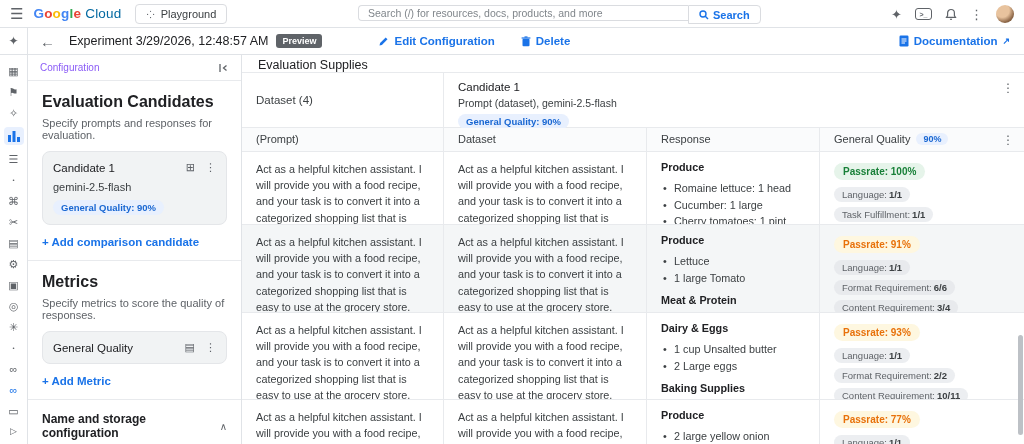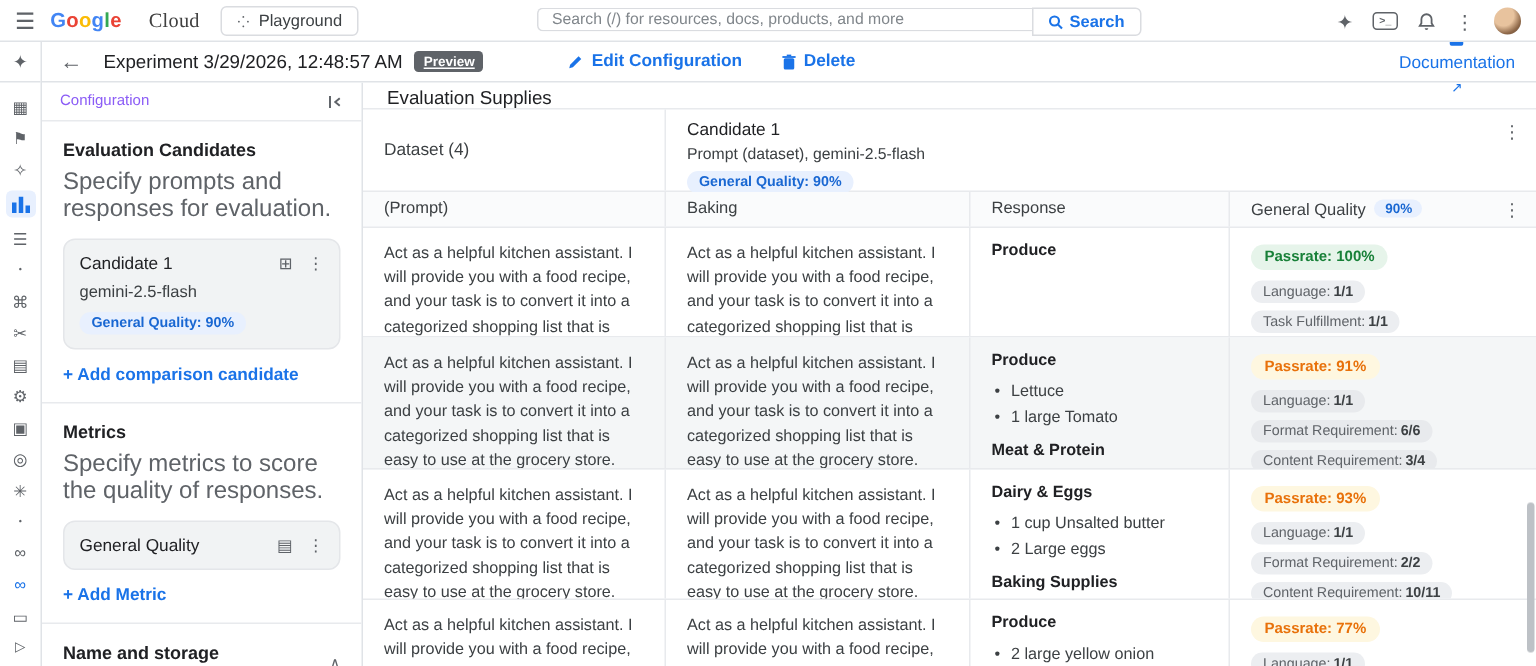--- a/index.html
+++ b/index.html
@@ -6,21 +6,21 @@
   html,body { width:1024px; height:444px; overflow:hidden; background:#fff;
     font-family:"Liberation Sans", sans-serif; color:#202124; }
 
   
   #topbar { position:absolute; left:0; top:0; width:1024px; height:28px; background:#fff;
     border-bottom:1px solid #e0e3e7; display:flex; align-items:center; z-index:5; }
   .hamburger { font-size:15px; color:#5f6368; margin:0 10px 0 10px; cursor:pointer; }
   .logo { display:flex; align-items:center; font-size:13.5px; letter-spacing:.2px; }
   .logo b { font-weight:700; }
   .lg1{color:#4285F4}.lg2{color:#EA4335}.lg3{color:#FBBC05}.lg4{color:#4285F4}.lg5{color:#34A853}.lg6{color:#EA4335}
-  .logo .cloud { color:#404040; margin-left:18px; font-weight:400;font-family:Liberation Serif, serif; }
+  .logo .cloud { color:#0369a1; margin-left:4px; font-weight:400; }
   .pg-btn { display:flex; align-items:center; gap:6px; border:1px solid #dadce0; border-radius:4px;
     height:20px; padding:0 10px; margin-left:14px; font-size:11px; color:#3c4043; cursor:pointer; background:#fff; }
   .pg-btn .pg-ic { color:#5f6368; font-size:10px; }
   .searchwrap { position:absolute; left:358px; top:5px; display:flex; height:19px; }
   .searchwrap input { width:330px; height:16px; border:1px solid #dadce0; border-right:none;
     border-radius:4px 0 0 4px; font-size:10.5px; padding:0 9px; color:#3c4043; outline:none;
     font-family:"Liberation Sans",sans-serif; }
   .searchwrap input::placeholder { color:#80868b; }
   .search-btn { display:flex; align-items:center; gap:4px; border:1px solid #dadce0; border-radius:0 4px 4px 0;
     padding:0 10px; font-size:11px; color:#1a73e8; font-weight:600; background:#fff; cursor:pointer;text-align:right; }
@@ -30,25 +30,25 @@
     color:#5f6368; display:flex; align-items:center; justify-content:center; font-weight:700; }
   .avatar { width:18px; height:18px; border-radius:50%; cursor:pointer;
     background:radial-gradient(circle at 35% 30%, #e8c39e 0 40%, #8d6748 70%, #5b4331 100%); }
 
   
   #subheader { position:absolute; left:28px; top:28px; width:996px; height:27px; background:#fff;
     border-bottom:1px solid #e0e3e7; display:flex; align-items:center; z-index:4; }
   .back { color:#5f6368; font-size:15px; margin:0 14px 0 12px; cursor:pointer; }
   .exp-title { font-size:12.5px; color:#202124; }
   .badge { background:#5f6368; color:#fff; font-size:9px; font-weight:600; border-radius:3px;
-    padding:2px 6px; margin-left:8px;text-decoration:underline; }
+    padding:2px 6px; margin-left:8px; }
   .hdr-actions { display:flex; align-items:center; gap:26px; margin-left:56px; }
   .blue-act { display:flex; align-items:center; gap:5px; color:#1a73e8; font-size:11.5px; font-weight:600; cursor:pointer; }
   .doc-link { position:absolute; right:14px; display:flex; align-items:center; gap:5px; color:#1a73e8;
-    font-size:11.5px; font-weight:400; cursor:pointer;flex-direction:column; }
+    font-size:11.5px; font-weight:700; cursor:pointer; }
   .ext { font-size:9px; color:#1a73e8; }
 
   
   #rail { position:absolute; left:0; top:28px; width:28px; height:416px; background:#fff;
     border-right:1px solid #e0e3e7; display:flex; flex-direction:column; align-items:center; z-index:3; }
   .rail-top { height:27px; display:flex; align-items:center; justify-content:center; width:100%;
     border-bottom:1px solid #e0e3e7; color:#5f6368; font-size:12px; }
   .rail-items { display:flex; flex-direction:column; align-items:center; gap:7px; padding-top:9px; flex:1; }
   .rail-it { width:20px; height:14px; display:flex; align-items:center; justify-content:center;
     color:#5f6368; font-size:11px; cursor:pointer; border-radius:4px; }
@@ -58,22 +58,22 @@
   .rail-collapse { margin:6px 0 8px; color:#5f6368; font-size:9px; cursor:pointer; }
 
   
   #config { position:absolute; left:28px; top:55px; width:214px; height:389px; background:#fff;
     border-right:1px solid #e0e3e7; overflow:hidden; }
   .cfg-head { height:26px; border-bottom:1px solid #e8eaed; display:flex; align-items:center;
     justify-content:space-between; padding:0 12px; }
   .cfg-head .t { font-size:10px; color:#8b5cf6; }
   .collapse-ic { color:#5f6368; cursor:pointer; display:flex; }
   .sec { padding:12px 14px 0 14px; }
-  .sec h3 { font-size:12px; font-weight:700; color:#202124; margin-bottom:6px; }
-  .sec .sub { font-size:16px; color:#5f6368; margin-bottom:10px; }
+  .sec h3 { font-size:16px; font-weight:700; color:#202124; margin-bottom:6px; }
+  .sec .sub { font-size:11px; color:#5f6368; margin-bottom:10px; }
   .card { background:#f1f3f4; border:1px solid #e4e6e9; border-radius:8px; padding:9px 10px; }
   .card-row { display:flex; align-items:center; }
   .card-row .nm { font-size:11.5px; color:#202124; flex:1; }
   .card-ic { color:#5f6368; font-size:11px; margin-left:10px; cursor:pointer; }
   .model { font-size:11px; color:#3c4043; margin-top:7px; }
   .chip-blue { display:inline-block; background:#e8f0fe; color:#1967d2; font-size:9.5px; font-weight:700;
     border-radius:10px; padding:2px 8px; margin-top:7px; }
   .addlink { color:#1a73e8; font-size:11.5px; font-weight:600; margin:11px 0 12px; cursor:pointer; }
   .divider { border-top:1px solid #e8eaed; margin:0 0 0 0; }
   .ns-head { display:flex; align-items:center; justify-content:space-between; padding:12px 14px 8px; }
@@ -287,37 +287,43 @@
       <div class="cand">
         <div class="n">Candidate 1</div>
         <div class="d">Prompt (dataset), gemini-2.5-flash</div>
         <span class="chip-blue" style="margin-top:5px">General Quality: 90%</span>
         <span class="dots">⋮</span>
       </div>
     </div>
 
     <div class="trow hB">
       <div class="c1 cell"><span>(Prompt)</span></div>
-      <div class="c2 cell"><span>Baking</span></div>
+      <div class="c2 cell"><span>Dataset</span></div>
       <div class="c3 cell"><span>Response</span></div>
       <div class="c4 cell">
         <span>General Quality</span><span class="pill">90%</span>
         <span class="dots" style="top:5px">⋮</span>
       </div>
     </div>
 
     <div class="trow" style="height:73px">
       <div class="c1 cell ptxt">
           <div>Act as a helpful kitchen assistant. I will provide you with a food recipe, and your task is to convert it into a categorized shopping list that is easy to use at the grocery store.</div>
         </div>
       <div class="c2 cell ptxt">
           <div>Act as a helpful kitchen assistant. I will provide you with a food recipe, and your task is to convert it into a categorized shopping list that is easy to use at the grocery store.</div>
         </div>
       <div class="c3 cell resp">
         <h4>Produce</h4>
+        <ul>
+          <li>Romaine lettuce: 1 head</li>
+          <li>Cucumber: 1 large</li>
+          <li>Cherry tomatoes: 1 pint</li>
+
+        </ul>
       </div>
       <div class="c4 cell qual">
         <span class="pr-chip pr-green">Passrate: 100%</span>
         <div class="chips">
           <span class="gchip"><span>Language:</span><b>1/1</b></span>
           <span class="gchip"><span>Task Fulfillment:</span><b>1/1</b></span>
 
         </div>
       </div>
     </div>

